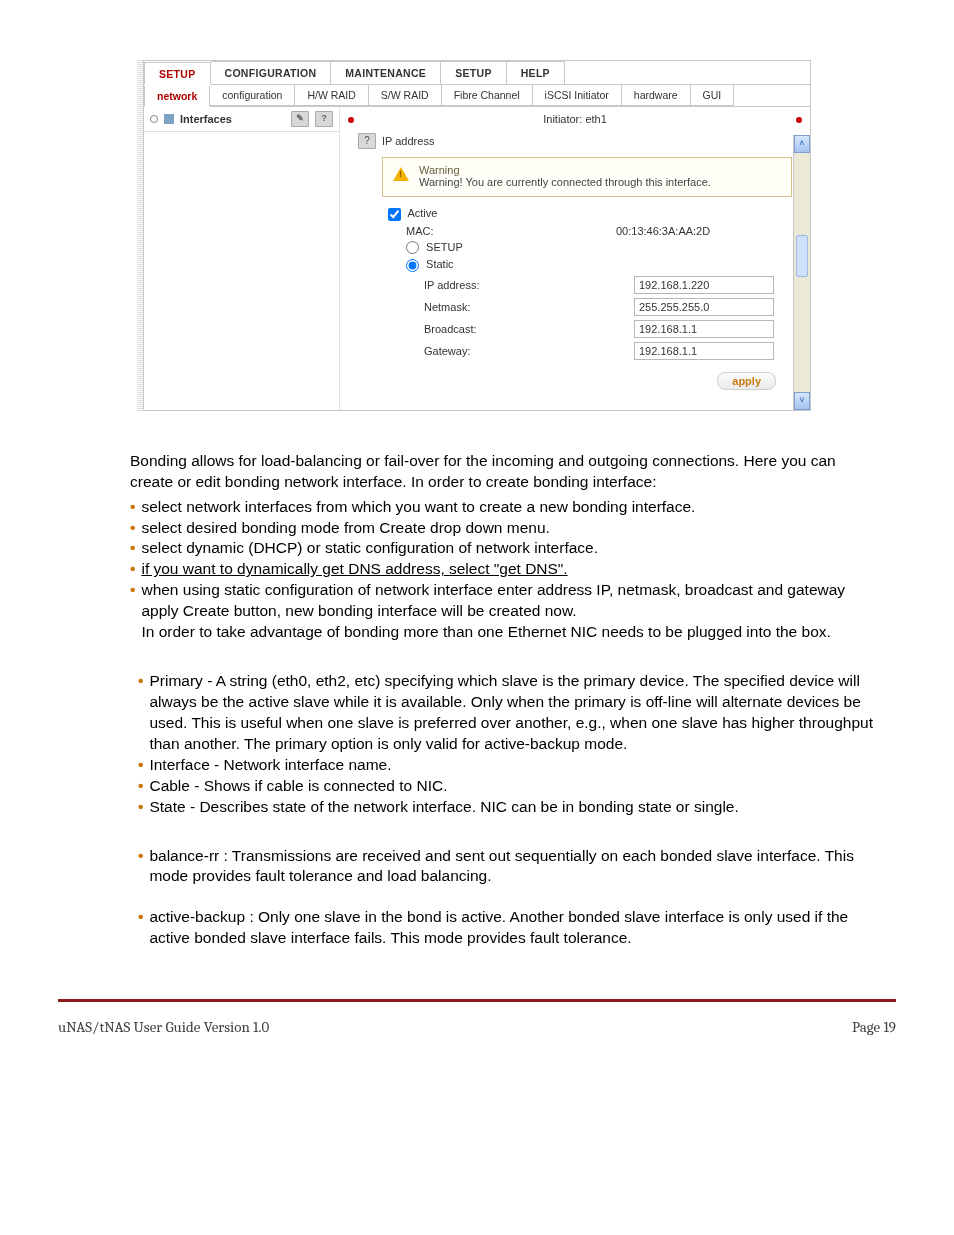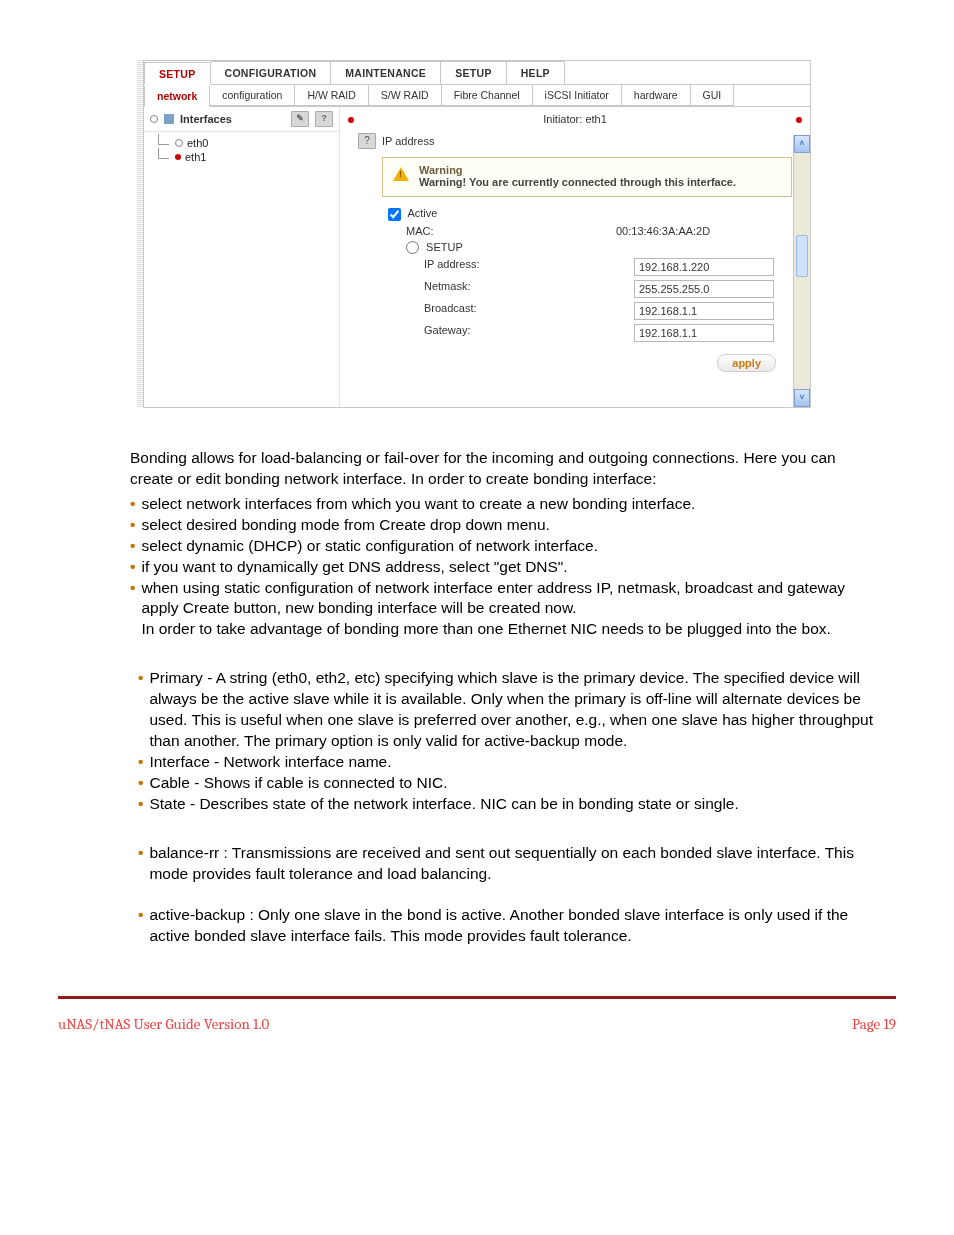--- a/index.html
+++ b/index.html
@@ -153,36 +153,35 @@
   .warn-box {
     border:1px solid #d3c28a;
     background:#fffef7;
     padding:6px 10px 8px 10px;
     margin: 4px 0 8px 24px;
     font-size:11px;
     color:#444;
     display:flex;
     gap:10px;
     align-items:flex-start;
-    font-weight:bold;
   }
   .warn-icon {
     width:0; height:0;
     border-left:8px solid transparent;
     border-right:8px solid transparent;
     border-bottom:14px solid #f3b200;
     margin-top:3px;
     position:relative;
   }
   .warn-icon::after{
     content:"!"; position:absolute; left:-2px; top:2px; font-size:9px; color:#8a5d00; font-weight:bold;
   }
   .form-block { margin-left: 30px; }
   .row {
-    display:flex; 
+    display:flex; align-items:center;
     padding:2px 0;
     font-size:11px;
     color:#333;
   }
   .row .label { width:150px; }
   .row .label.indent1 { padding-left:18px; }
   .row .label.indent2 { padding-left:36px; }
   .row .val { flex:1; }
   .txt {
     border:1px solid #b8b8b8;
@@ -259,21 +258,21 @@
   .indent-group { margin-left: 8px; margin-top:28px;}
   .footer-rule {
     border-top:3px solid #8b1c19;
     margin: 50px 10px 6px 10px;
   }
   .footer {
     display:flex;
     justify-content:space-between;
     font-family: Cambria, Georgia, serif;
     font-size:15px;
-    color:#ef4444;
+    color:#404040;
     margin: 16px 10px;
   }
 </style>
 </head>
 <body>
 
 <div class="page">
 
   <div class="shot-wrap">
     <div class="shot-edge-left"></div>
@@ -302,32 +301,20 @@
 
         <div class="sidebar">
           <div class="sb-head">
             <span class="dot-open"></span>
             <span style="width:10px;height:10px;background:#7aa3c6;display:inline-block;"></span>
             <span>Interfaces</span>
             <span class="spacer"></span>
             <span class="mini-btn">✎</span>
             <span class="mini-btn">?</span>
           </div>
-          <div class="tree">
-            <div class="tree-item">
-              <span class="branch"></span>
-              <span class="dot-open"></span>
-              <span>eth0</span>
-            </div>
-            <div class="tree-item">
-              <span class="branch"></span>
-              <span class="dot-red"></span>
-              <span>eth1</span>
-            </div>
-          </div>
         </div>
 
         <div class="main-pane-wrapper">
           <div class="main-pane">
             <div class="pane-title-row">
               <span class="red-dot" style="left:-10px"></span>
               <span>Initiator: eth1</span>
               <span class="red-dot" style="right:-10px"></span>
             </div>
 
@@ -355,20 +342,26 @@
                 <span class="label indent1">MAC:</span>
                 <span class="val" style="padding-left:60px">00:13:46:3A:AA:2D</span>
               </div>
               <div class="row">
                 <span class="label indent1">
                   <input type="radio" name="mode" class="rad" style="">
                   <span>SETUP</span>
                 </span>
               </div>
               <div class="row">
+                <span class="label indent1">
+                  <input type="radio" name="mode" class="rad" checked="" style="">
+                  <span>Static</span>
+                </span>
+              </div>
+              <div class="row">
                 <span class="label indent2">IP address:</span>
                 <span class="val" style="padding-left:60px"><input class="txt" value="192.168.1.220" style=""></span>
               </div>
               <div class="row">
                 <span class="label indent2">Netmask:</span>
                 <span class="val" style="padding-left:60px"><input class="txt" value="255.255.255.0" style=""></span>
               </div>
               <div class="row">
                 <span class="label indent2">Broadcast:</span>
                 <span class="val" style="padding-left:60px"><input class="txt" value="192.168.1.1" style=""></span>
@@ -405,21 +398,21 @@
         <div class="bul">
           <span class="bmark">•</span>
           <span class="btxt" style="white-space: pre-line;">select desired bonding mode from Create drop down menu.</span>
         </div>
         <div class="bul">
           <span class="bmark">•</span>
           <span class="btxt" style="white-space: pre-line;">select dynamic (DHCP) or static configuration of network interface.</span>
         </div>
         <div class="bul">
           <span class="bmark">•</span>
-          <span class="btxt" style="white-space: pre-line;">if you want to dynamically get DNS address, select "get DNS".</span>
+          <span class="btxt" style="white-space: pre-line; text-decoration: underline;">if you want to dynamically get DNS address, select "get DNS".</span>
         </div>
         <div class="bul">
           <span class="bmark">•</span>
           <span class="btxt" style="white-space: pre-line;">when using static configuration of network interface enter address IP, netmask, broadcast and gateway apply Create button, new bonding interface will be created now.
 In order to take advantage of bonding more than one Ethernet NIC needs to be plugged into the box.</span>
         </div>
       </div>
 
     <div class="indent-group" id="bl2">
         <div class="bul">

